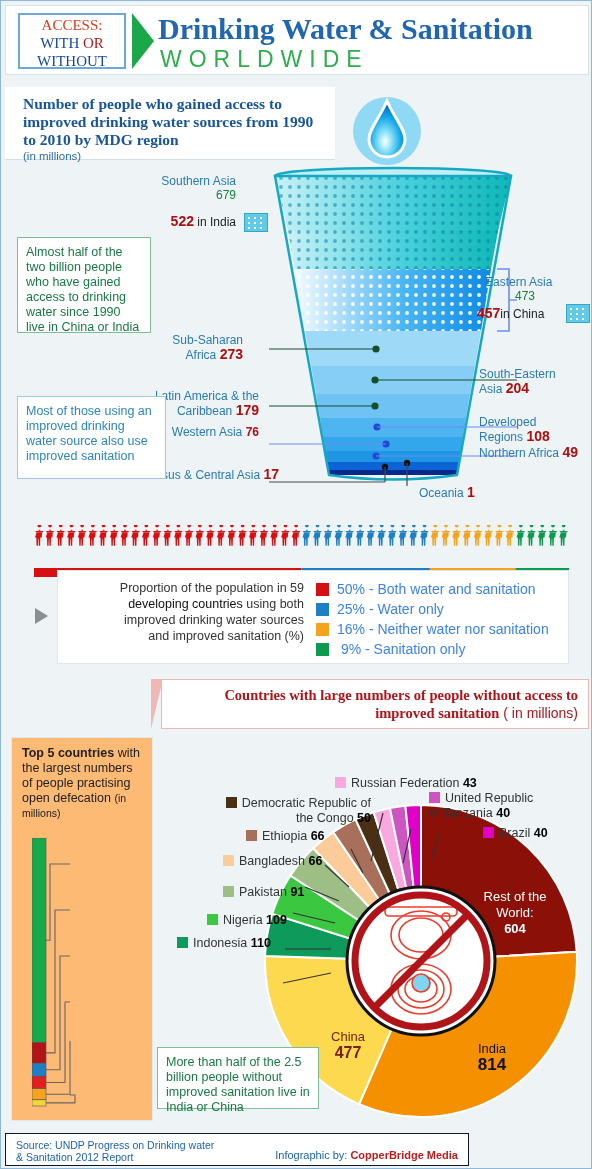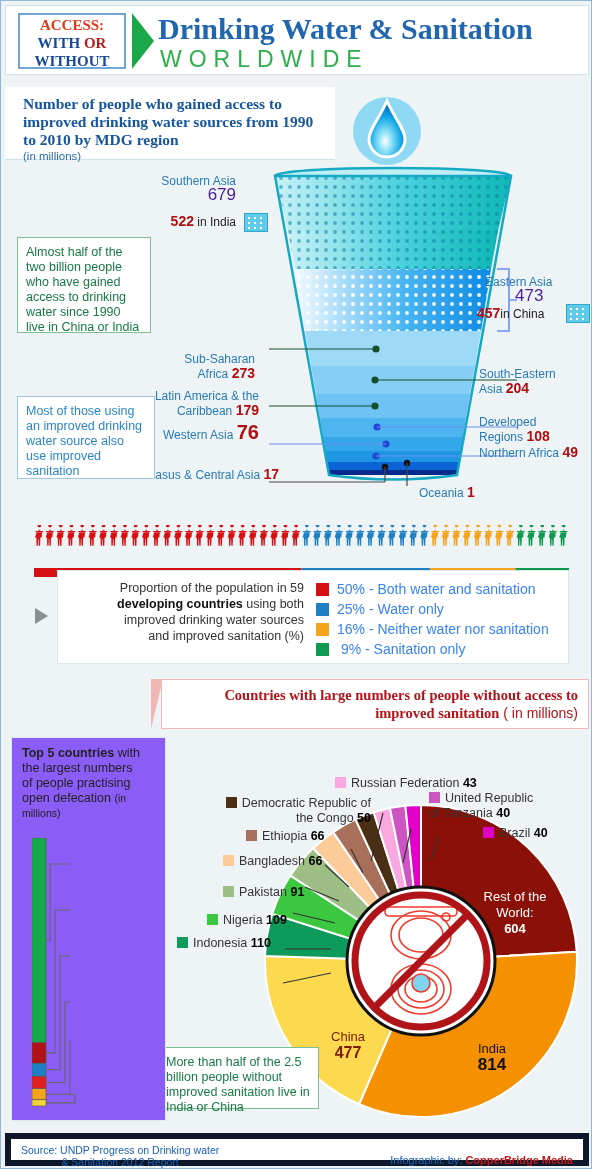--- a/index.html
+++ b/index.html
@@ -13,21 +13,21 @@
   #page{position:absolute;inset:0;border:1px solid #8fb8d8;box-sizing:border-box;background:#eef4f5;}
 
   
   .header{
     position:absolute;left:4px;top:4px;width:584px;height:70px;
     background:#ffffff;border:1px solid #d6e4ea;box-sizing:border-box;
   }
   .access-box{
     position:absolute;left:12px;top:7px;width:108px;height:56px;
     border:2px solid #6ea8d8;background:#fff;box-sizing:border-box;
-    text-align:center;font-family:"Liberation Serif", serif;font-weight:bold;
+    text-align:center;font-family:"Liberation Serif", serif;font-weight:normal;
     font-size:15px;line-height:18px;padding-top:1px;
   }
   .ac-red{color:#e03a17;}
   .ac-blue{color:#16499a;}
   .ac-green{color:#b91c1c;}
   .arrow-green{
     position:absolute;left:126px;top:7px;width:0;height:0;
     border-top:28px solid transparent;border-bottom:28px solid transparent;
     border-left:22px solid #1aa84a;
   }
@@ -59,21 +59,21 @@
 
   
   .drop-wrap{position:absolute;left:348px;top:92px;width:76px;height:76px;}
 
   
   .funnel{position:absolute;left:268px;top:165px;width:248px;height:320px;}
 
   
   .flabel{position:absolute;font-family:"Liberation Sans", sans-serif;font-size:12px;color:#2a7ab5;line-height:14px;}
   .flabel b{color:#b00d10;font-weight:bold;}
-  .fnum-blue{color:#4c1d95;font-size:17px;}
+  .fnum-blue{color:#15803d;font-size:12px;}
   .lbl-r{text-align:right;}
   .lbl-l{text-align:left;}
 
   .inbox{
     display:inline-block;width:24px;height:19px;vertical-align:-4px;
     background:#5fcbe8;border:1px solid #2fa8cc;box-sizing:border-box;
     position:relative;
   }
   .inbox i{position:absolute;width:2px;height:2px;background:#fff;}
 
@@ -91,21 +91,21 @@
   .people-row{position:absolute;left:9px;top:0;width:535px;height:38px;}
   .bar-row{position:absolute;left:9px;top:37px;width:535px;height:8px;}
   .legend-box{
     position:absolute;left:32px;top:45px;width:512px;height:94px;
     background:#fff;border:1px solid #dce8ec;box-sizing:border-box;
   }
   .legend-left{
     position:absolute;left:8px;top:9px;width:238px;text-align:right;
     font-family:"Liberation Sans", sans-serif;font-size:12.5px;line-height:16px;color:#333;
   }
-  .legend-left b{font-weight:bold;color:#111;}
+  .legend-left b{font-weight:normal;color:#111;}
   .legend-right{position:absolute;left:258px;top:8px;width:248px;}
   .lg-item{height:20px;line-height:20px;font-family:"Liberation Sans", sans-serif;font-size:14px;color:#3b82f6;white-space:nowrap;}
   .lg-sw{display:inline-block;width:13px;height:13px;vertical-align:-2px;margin-right:8px;}
   .grey-arrow{
     position:absolute;left:10px;top:83px;width:0;height:0;
     border-top:8px solid transparent;border-bottom:8px solid transparent;
     border-left:13px solid #8a8f93;
   }
 
   
@@ -131,35 +131,35 @@
   }
   .pie-lbl b{font-weight:bold;color:#000;}
   .pie-sw{display:inline-block;width:11px;height:11px;vertical-align:-1px;margin-right:5px;}
   .pie-inner-lbl{
     position:absolute;font-family:"Liberation Sans", sans-serif;font-size:13px;line-height:16px;
     text-align:center;
   }
 
   
   .top5{
-    position:absolute;left:10px;top:736px;width:155px;height:384px;
-    background:#8b5cf6;border:1px solid #dfe9ec;box-sizing:border-box;
+    position:absolute;left:10px;top:736px;width:142px;height:384px;
+    background:#fdba74;border:1px solid #dfe9ec;box-sizing:border-box;
   }
   .top5 .t5-title{
     position:absolute;left:10px;top:8px;width:124px;
     font-family:"Liberation Sans", sans-serif;font-size:12.5px;line-height:15px;color:#222;
   }
   .top5 .t5-title b{font-weight:bold;}
   .top5 .t5-title .sm{font-size:10.5px;}
   .t5-stack{position:absolute;left:20px;top:100px;width:16px;height:268px;}
 
   
   .footer{
-    position:absolute;left:4px;top:1132px;width:584px;height:33px;
-    background:#ffffff;border:6px solid #0f172a;box-sizing:border-box;text-align:center;
+    position:absolute;left:4px;top:1132px;width:464px;height:33px;
+    background:#ffffff;border:1px solid #0f172a;box-sizing:border-box;
   }
   .src{
     position:absolute;left:10px;top:5px;
     font-family:"Liberation Sans", sans-serif;font-size:10.5px;line-height:12px;color:#1a62b5;
   }
   .credit{
     position:absolute;right:10px;top:15px;
     font-family:"Liberation Sans", sans-serif;font-size:11px;color:#1a62b5;white-space:nowrap;
   }
   .credit b{color:#c11a1a;font-weight:bold;}
@@ -291,28 +291,28 @@
       <i style="left:9px;top:3px;"></i>
       <i style="left:15px;top:3px;"></i>
     <i style="left:3px;top:8px;"></i>
       <i style="left:9px;top:8px;"></i>
       <i style="left:15px;top:8px;"></i>
     <i style="left:3px;top:13px;"></i>
       <i style="left:9px;top:13px;"></i>
       <i style="left:15px;top:13px;"></i>
   </span>
 
-  <div class="flabel lbl-r" style="left:126px;top:332px;width:128px;margin-top:19px;">
+  <div class="flabel lbl-r" style="left:114px;top:332px;width:128px;">
     <span>Sub-Saharan Africa</span>&nbsp;<b style="font-size:14px;">273</b>
   </div>
   <div class="flabel lbl-r" style="left:120px;top:388px;width:138px;">
     <span>Latin America &amp; the Caribbean</span>&nbsp;<b style="font-size:14px;">179</b>
   </div>
   <div class="flabel lbl-r" style="left:140px;top:424px;width:118px;">
-    <span>Western Asia</span>&nbsp;<b style="font-size:20px;">76</b>
+    <span>Western Asia</span>&nbsp;<b style="font-size:12px;">76</b>
   </div>
   <div class="flabel lbl-r" style="left:120px;top:466px;width:158px;">
     <span>Caucasus &amp; Central Asia</span>&nbsp;<b style="font-size:14px;">17</b>
   </div>
 
   <div class="flabel lbl-l" style="left:484px;top:274px;width:105px;">
     <span>Eastern Asia</span><br>
     <span class="fnum-blue" style="margin-left:30px;">473</span>
   </div>
   <div class="flabel lbl-l" style="left:476px;top:305px;width:95px;">
@@ -337,21 +337,21 @@
     <span>Developed Regions</span>&nbsp;<b style="font-size:14px;">108</b>
   </div>
   <div class="flabel lbl-l" style="left:478px;top:444px;width:110px;">
     <span>Northern Africa</span>&nbsp;<b style="font-size:14px;">49</b>
   </div>
   <div class="flabel lbl-l" style="left:418px;top:484px;width:110px;">
     <span>Oceania</span>&nbsp;<b style="font-size:14px;">1</b>
   </div>
 
   <div class="callout co-green" style="left:16px;top:236px;width:134px;height:96px;">Almost half of the two billion people who have gained access to drinking water since 1990 live in China or India</div>
-  <div class="callout co-blue" style="left:16px;top:395px;width:138px;height:83px;">Most of those using an improved drinking water source also use improved sanitation</div>
+  <div class="callout co-blue" style="left:16px;top:395px;width:149px;height:83px;">Most of those using an improved drinking water source also use improved sanitation</div>
 
   <div class="people-panel">
     <div class="people-row">
       <svg width="535" height="40" viewBox="0 0 535 40" id="people-svg">
           <g transform="translate(5.35,4) scale(0.823076923076923)" fill="#d60f12">
             <path d="M0,-2 a2.2,2.2 0 1,1 0.01,0 Z M-1.1,1 h2.2 v1 h-2.2 Z M-4.6,2.4 h9.2 v1.5 h-9.2 Z M-3.4,4.3 h6.8 l-0.6,6 h-1.6 l-0.3,10 h-1.6 l-0.3,-8 h-0.5 l-0.3,8 h-1.6 l-0.3,-10 h-1.6 Z"></path>
           </g>
           <g transform="translate(16.049999999999997,4) scale(0.823076923076923)" fill="#d60f12">
             <path d="M0,-2 a2.2,2.2 0 1,1 0.01,0 Z M-1.1,1 h2.2 v1 h-2.2 Z M-4.6,2.4 h9.2 v1.5 h-9.2 Z M-3.4,4.3 h6.8 l-0.6,6 h-1.6 l-0.3,10 h-1.6 l-0.3,-8 h-0.5 l-0.3,8 h-1.6 l-0.3,-10 h-1.6 Z"></path>
           </g>

